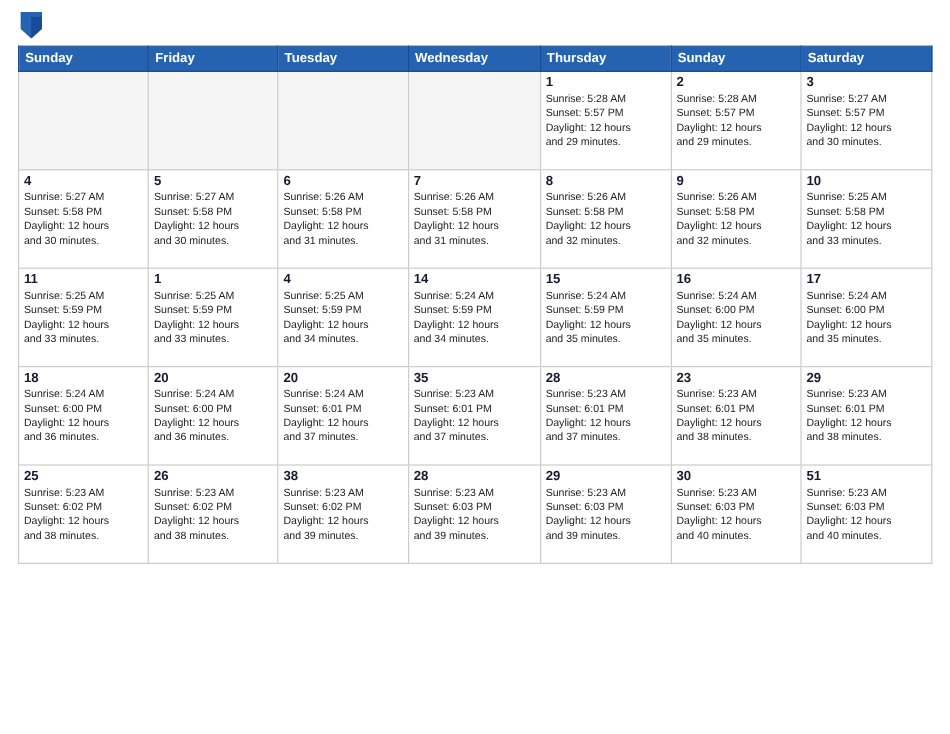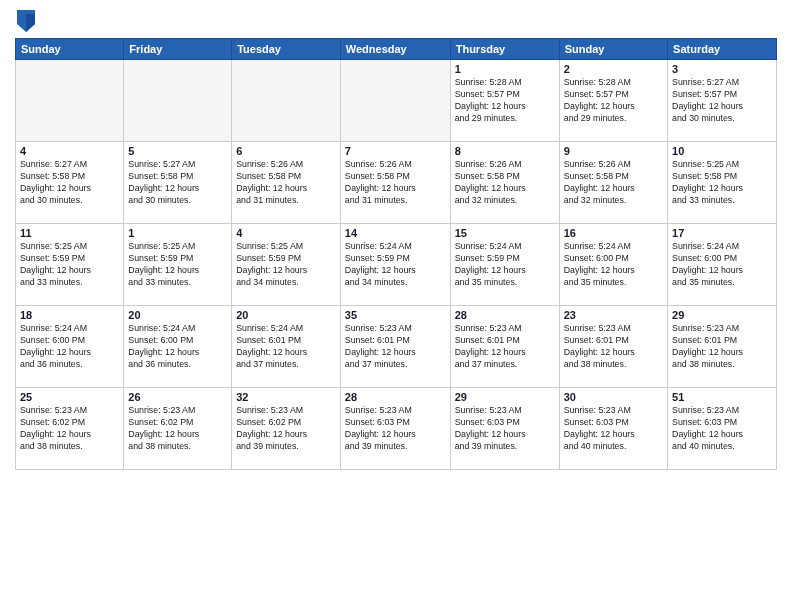--- a/index.html
+++ b/index.html
@@ -321,21 +321,21 @@
 and 38 minutes.</div>
           </td>
           <td>
             <div class="day-number">26</div>
             <div class="day-info" style="white-space: pre-line;">Sunrise: 5:23 AM
 Sunset: 6:02 PM
 Daylight: 12 hours
 and 38 minutes.</div>
           </td>
           <td>
-            <div class="day-number">32</div>
+            <div class="day-number">38</div>
             <div class="day-info" style="white-space: pre-line;">Sunrise: 5:23 AM
 Sunset: 6:02 PM
 Daylight: 12 hours
 and 39 minutes.</div>
           </td>
           <td>
             <div class="day-number">28</div>
             <div class="day-info" style="white-space: pre-line;">Sunrise: 5:23 AM
 Sunset: 6:03 PM
 Daylight: 12 hours

